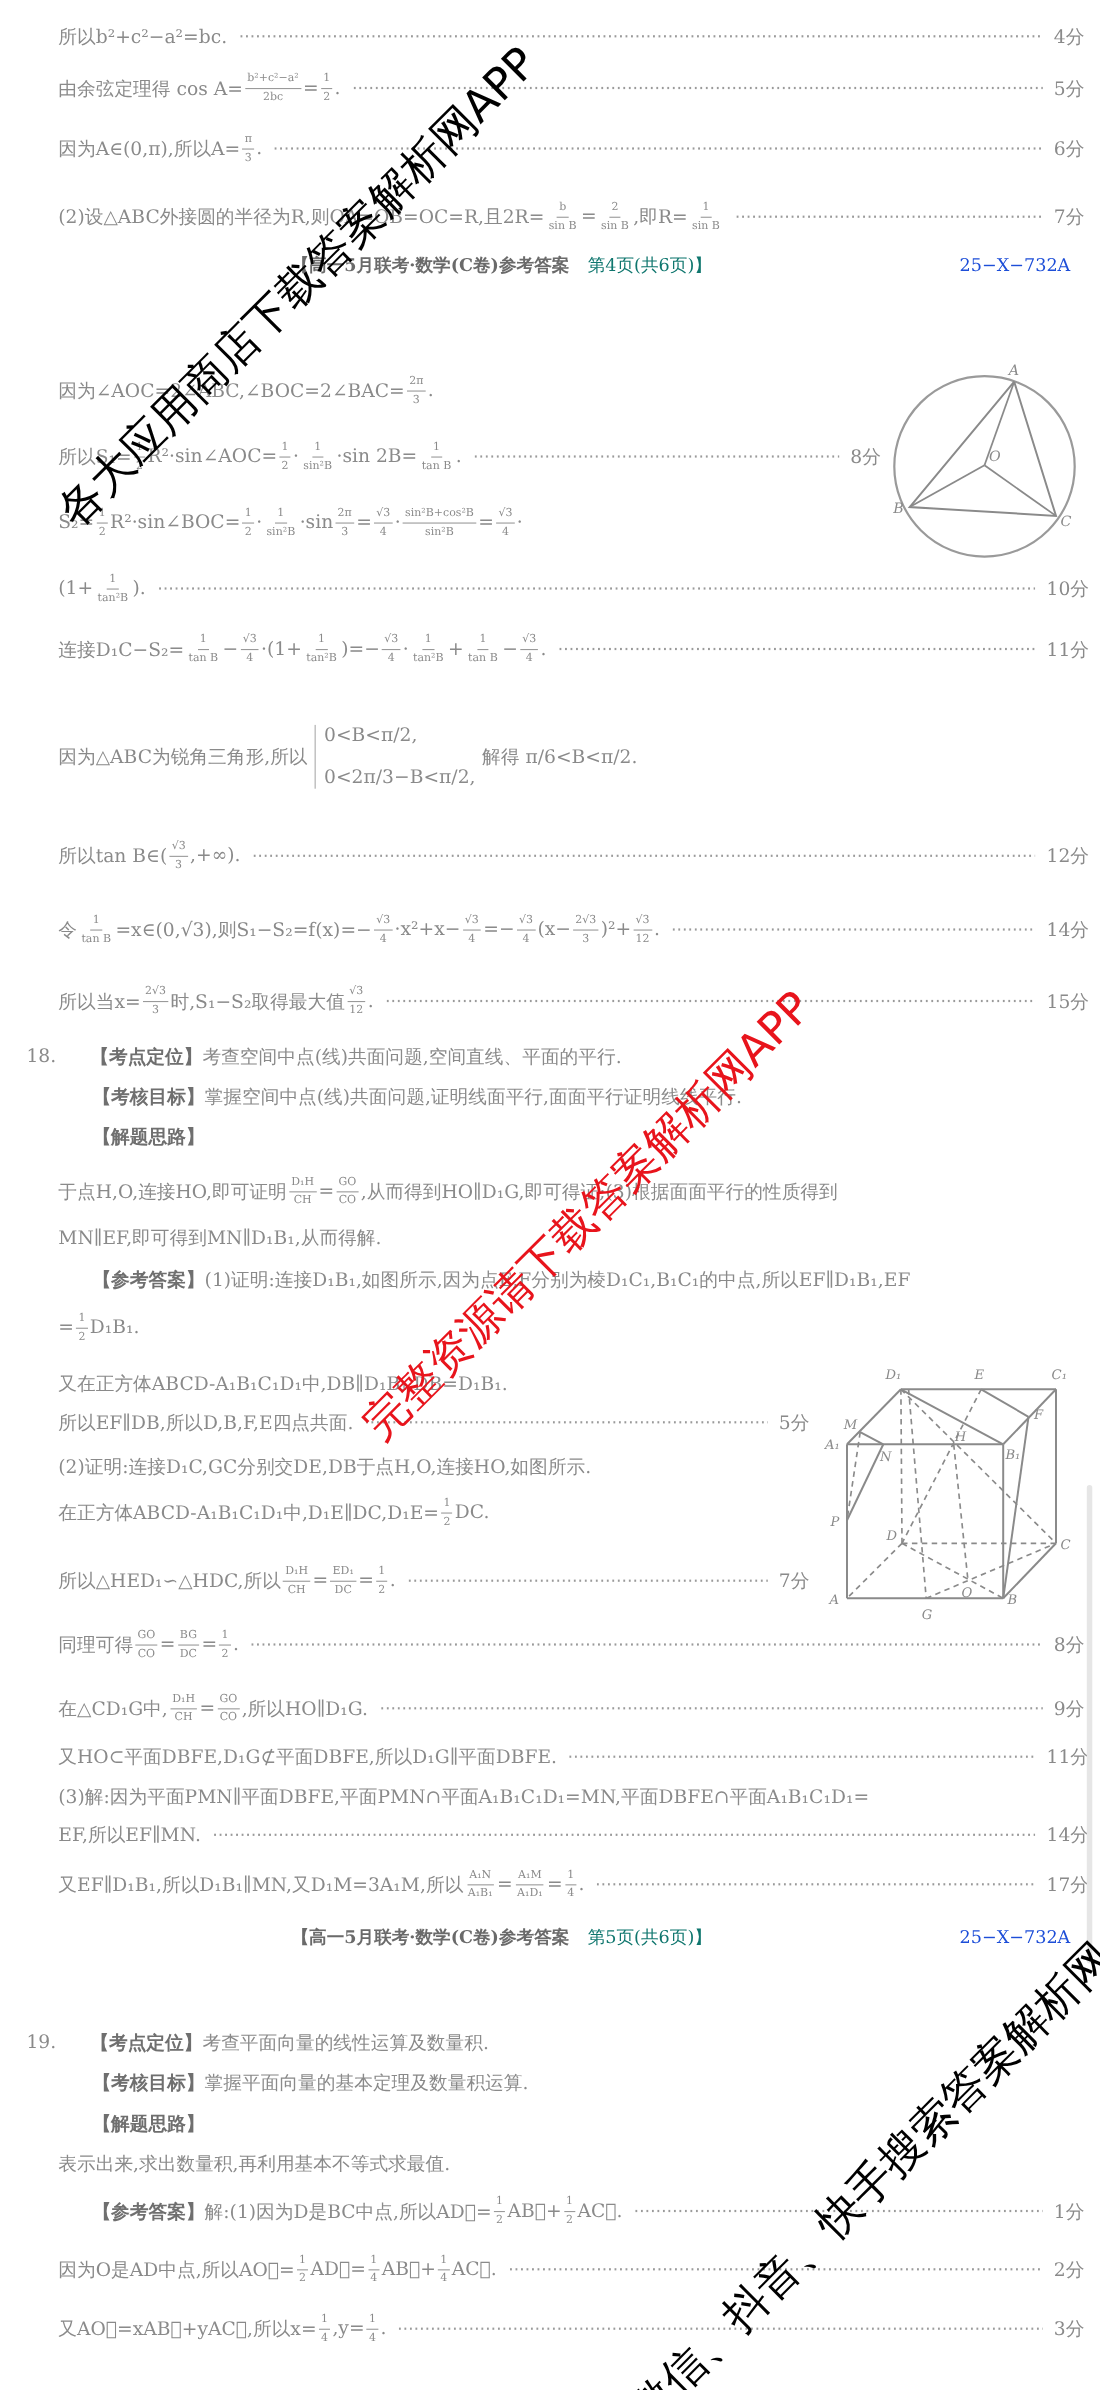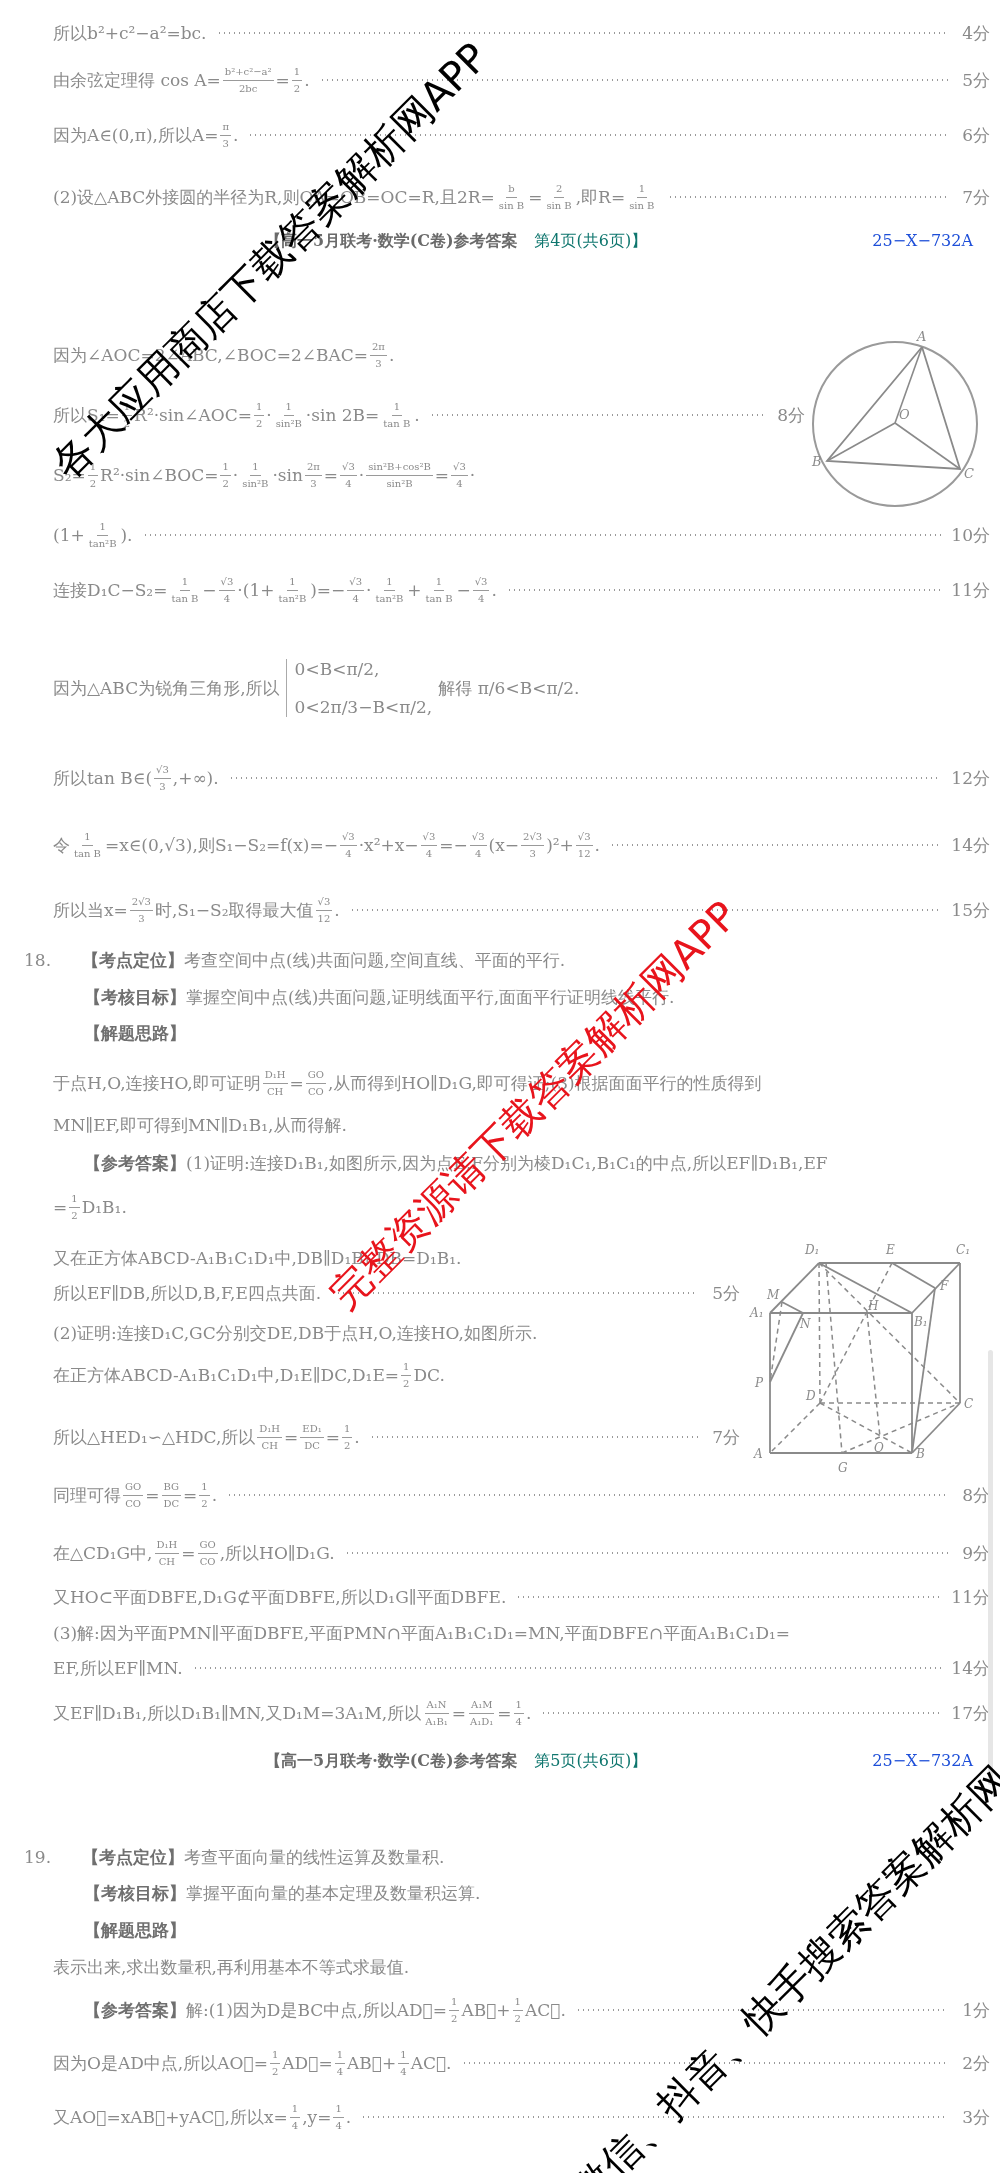--- a/index.html
+++ b/index.html
@@ -12,21 +12,21 @@
     position:absolute; left:53px; right:10px; height:40px;
     display:flex; align-items:center; font-size:17px; white-space:nowrap;
     transform:translateY(-50%);
   }
   .line .txt { display:inline-flex; align-items:center; }
   .line .dots {
     flex:1; margin:0 10px; height:2px; align-self:center;
     background-image: radial-gradient(circle, #9a9a9a 0.9px, transparent 1.1px);
     background-size:5px 2px; background-repeat:repeat-x;
   }
-  .line .score { font-size:17px; color:#8a8a8a; min-width:32px; text-align:right; }
+  .line .score { font-size:17px; color:#8a8a8a; min-width:32px; text-align:left; }
   .qhead { left:24px; }
   .tag { color:#7a7a7a;margin-left:31px; }
   .bracket { font-weight:bold; color:#6f6f6f; }
   .frac { display:inline-flex; flex-direction:column; align-items:center; font-size:10px; line-height:16px; margin:0 2px; vertical-align:middle; }
   .frac .num { border-bottom:1px solid #9a9a9a; padding:0 2px; }
   .frac .den { padding:0 2px;text-align:right; }
   .footer {
     position:absolute; left:0; right:0; height:24px; font-size:16px; color:#7a7a7a;
     transform:translateY(-50%);
   }

